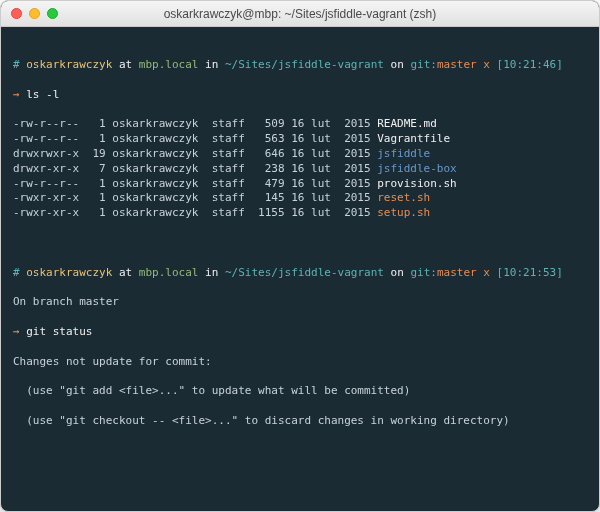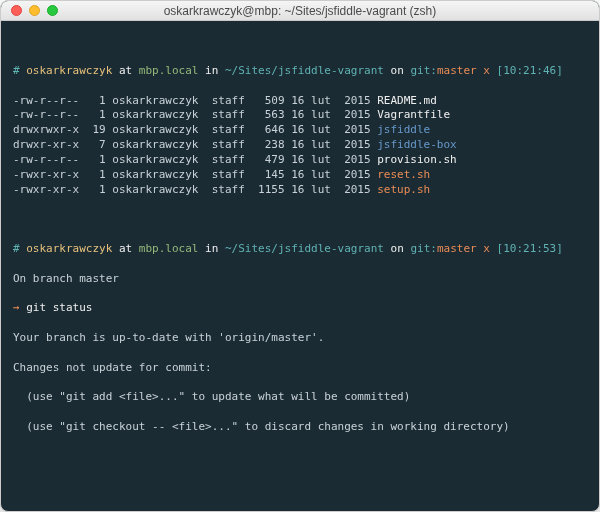--- a/index.html
+++ b/index.html
@@ -25,21 +25,21 @@
   .window{
     width:600px;height:512px;
     border:1px solid #ccc;
     border-radius:8px;
     overflow:hidden;
     box-shadow:0 10px 30px rgba(0,0,0,.25);
     display:flex;flex-direction:column;
     background:var(--bg);
   }
   .titlebar{
-    height:20px;
+    height:26px;
     background:linear-gradient(#f5f5f5,#e1e1e1);
     border-bottom:1px solid #c9c9c9;
     display:flex;align-items:center;
     position:relative;
     flex:0 0 auto;
   }
   .traffic{
     display:flex;gap:7px;
     position:absolute;left:10px;
   }
@@ -47,21 +47,21 @@
   .dot.red{background:#ff5f57;border:1px solid #e0443e;}
   .dot.yellow{background:#ffbd2e;border:1px solid #dea123;}
   .dot.green{background:#28c940;border:1px solid #1aab29;}
   .title{
     flex:1;text-align:center;color:#4a4a4a;
     font-family:-apple-system,Helvetica,Arial,sans-serif;
     font-size:12px;
   }
   .term{
     flex:1;
-    padding:28px 12px 10px 12px;
+    padding:16px 12px 10px 12px;
     color:var(--text);
     white-space:pre;
     line-height:1.35;
     overflow:hidden;
   }
   .c-cyan{color:var(--cyan);}
   .c-yel{color:var(--yellow);}
   .c-grn{color:var(--green);}
   .c-org{color:var(--orange);}
   .c-blue{color:var(--blue);margin-top:35px;}
@@ -78,26 +78,26 @@
     <div class="traffic">
       <div class="dot red"></div>
       <div class="dot yellow"></div>
       <div class="dot green"></div>
     </div>
     <div class="title">oskarkrawczyk@mbp: ~/Sites/jsfiddle-vagrant (zsh)</div>
   </div>
 
   <div class="term">
 <span class="row"><span class="c-cyan"># </span><span class="c-yel">oskarkrawczyk</span><span class="c-white"> at </span><span class="c-grn">mbp.local</span><span class="c-white"> in </span><span class="c-cyan">~/Sites/jsfiddle-vagrant</span><span class="c-white"> on </span><span class="c-cyan">git:</span><span class="c-org">master</span><span class="c-org"> x </span><span class="c-cyan">[10:21:46]</span></span>
+<span class="row"><span class="prompt-arrow">→ </span><span class="c-white">ls -l</span></span>
 <span id="ls-rows"><span class="row"><span>-rw-r--r--   1 oskarkrawczyk  staff   509 16 lut  2015 </span><span class="c-white">README.md</span></span><span class="row"><span>-rw-r--r--   1 oskarkrawczyk  staff   563 16 lut  2015 </span><span class="c-white">Vagrantfile</span></span><span class="row"><span>drwxrwxr-x  19 oskarkrawczyk  staff   646 16 lut  2015 </span><span class="c-blue">jsfiddle</span></span><span class="row"><span>drwxr-xr-x   7 oskarkrawczyk  staff   238 16 lut  2015 </span><span class="c-blue">jsfiddle-box</span></span><span class="row"><span>-rw-r--r--   1 oskarkrawczyk  staff   479 16 lut  2015 </span><span class="c-white">provision.sh</span></span><span class="row"><span>-rwxr-xr-x   1 oskarkrawczyk  staff   145 16 lut  2015 </span><span class="c-org">reset.sh</span></span><span class="row"><span>-rwxr-xr-x   1 oskarkrawczyk  staff  1155 16 lut  2015 </span><span class="c-org">setup.sh</span></span></span>
 <span class="row"> </span>
 <span class="row"><span class="c-cyan"># </span><span class="c-yel">oskarkrawczyk</span><span class="c-white"> at </span><span class="c-grn">mbp.local</span><span class="c-white"> in </span><span class="c-cyan">~/Sites/jsfiddle-vagrant</span><span class="c-white"> on </span><span class="c-cyan">git:</span><span class="c-org">master</span><span class="c-org"> x </span><span class="c-cyan">[10:21:53]</span></span>
 <span class="row">On branch master</span>
 <span class="row"><span class="prompt-arrow">→ </span><span class="c-white">git status</span></span>
-<span class="row">Your branch is up-to-date with 'origin/master'.</span>
 <span class="row">Changes not update for commit:</span>
 <span class="row">  (use "git add &lt;file&gt;..." to update what will be committed)</span>
 <span class="row">  (use "git checkout -- &lt;file&gt;..." to discard changes in working directory)</span>
 <span class="row"> </span>
 
 
 
 
 
 

